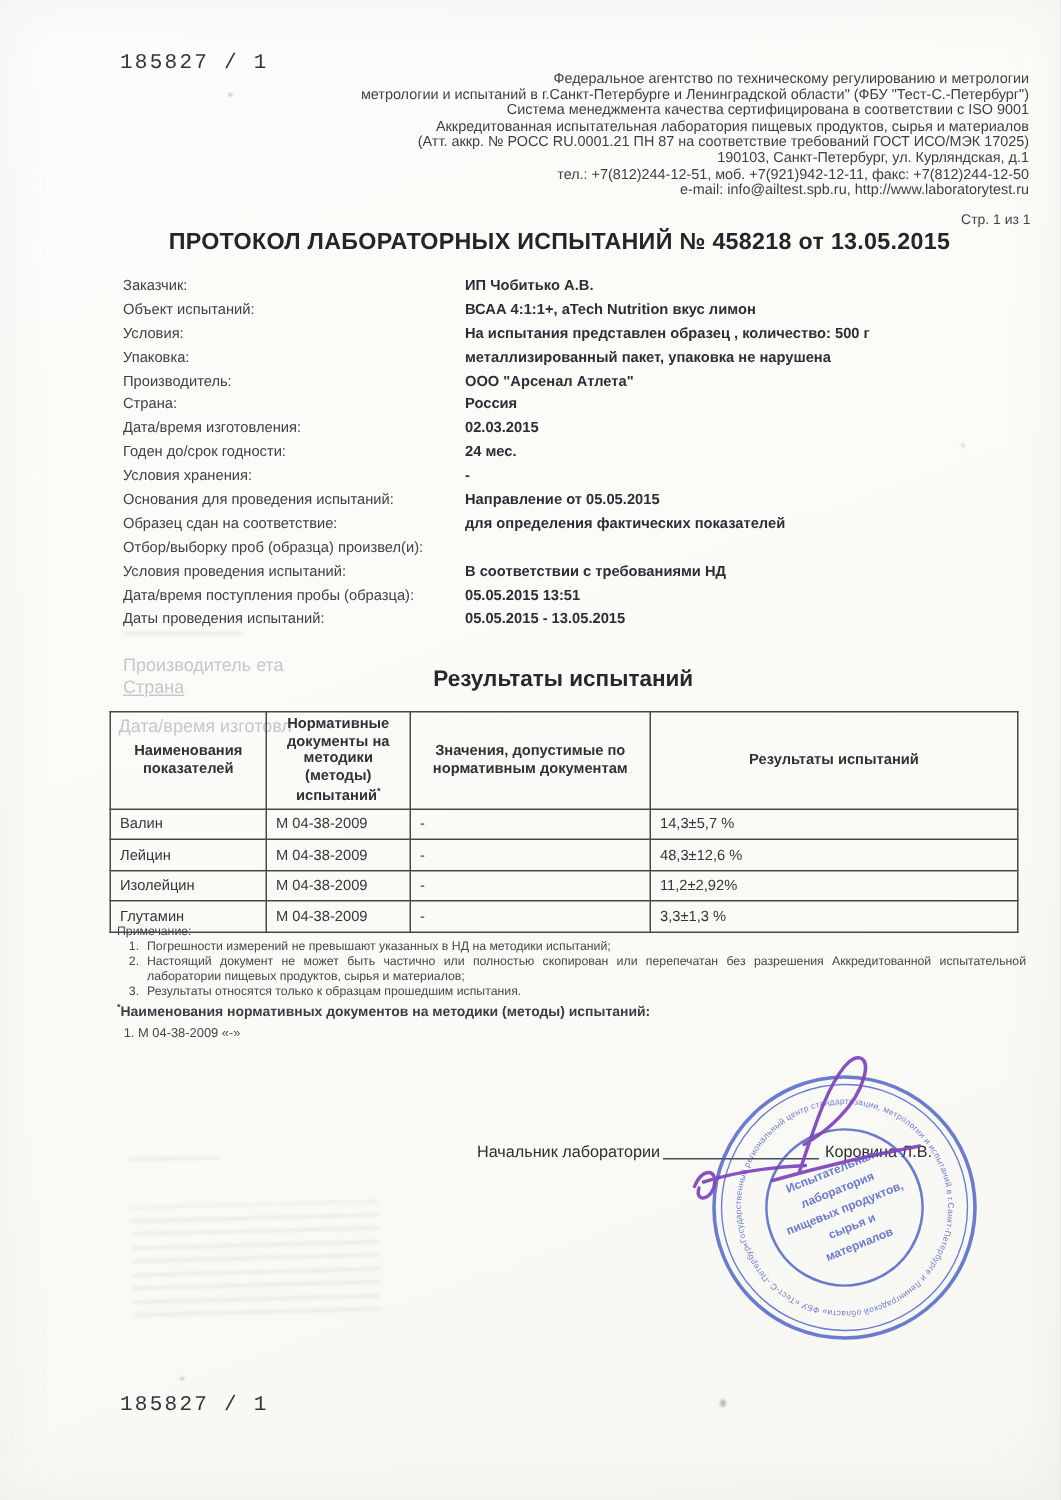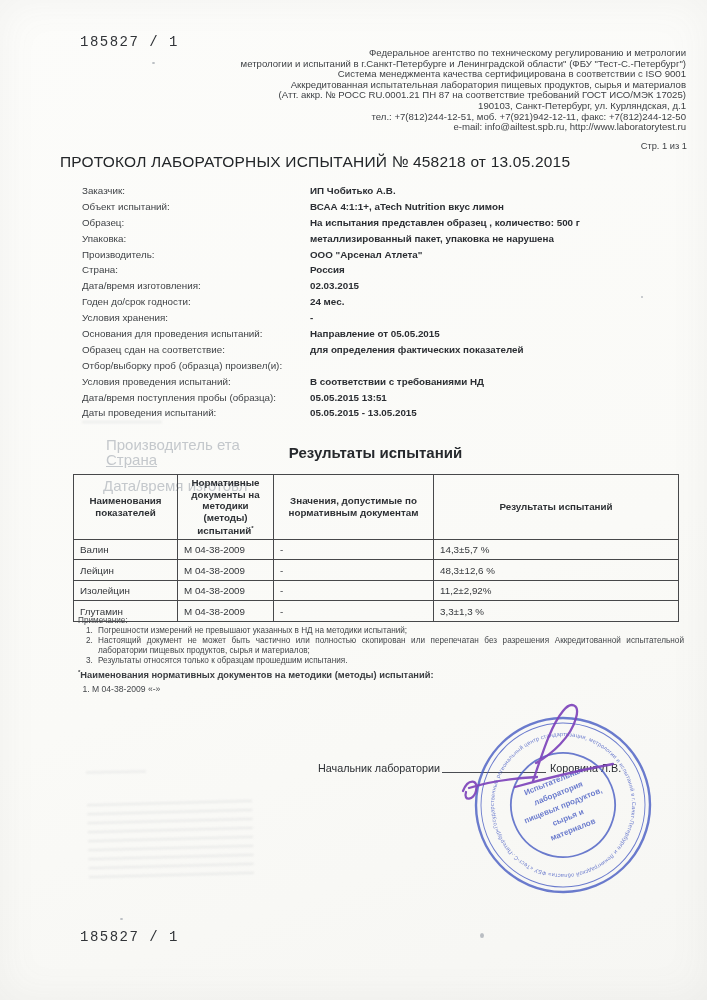--- a/index.html
+++ b/index.html
@@ -14,29 +14,29 @@
   }
   .mono { font-family:"Liberation Mono","DejaVu Sans Mono",monospace; }
   .docnum { position:absolute; left:80px; font-size:14px; letter-spacing:1.5px; color:#313438; }
   .docnum.top { top:34px; }
   .docnum.bottom { top:929px; }
 
   .header-block { position:absolute; left:60px; top:48px; width:626px; text-align:right;
     font-size:9.6px; line-height:10.6px; color:#3c3f43; }
   .header-block div { white-space:nowrap; }
   .page-indicator { position:absolute; right:20px; top:141px; font-size:9.3px; color:#3c3f43; }
-  .doc-title { position:absolute; left:60px; top:153px; width:626px; 
-    font-weight:normal; font-size:15.5px; letter-spacing:0.2px; color:#232629; }
+  .doc-title { position:absolute; left:60px; top:153px; width:626px; text-align:center;
+    font-weight:bold; font-size:15.5px; letter-spacing:0.2px; color:#232629; }
 
   .fields { position:absolute; left:82px; top:185px; width:600px; }
   .field-row { position:relative; height:15.9px; font-size:9.8px; }
   .field-label { color:#3f4246; }
   .field-value { position:absolute; left:228px; top:0; font-weight:bold; color:#2b2e33; white-space:nowrap; }
 
-  .ghost { position:absolute; color:#c4c8cc; font-size:15px; filter:blur(0.4px); white-space:nowrap;margin-left:24px; }
+  .ghost { position:absolute; color:#c4c8cc; font-size:12px; filter:blur(0.4px); white-space:nowrap; }
   .smudge { position:absolute; filter:blur(1.1px); opacity:0.55; pointer-events:none;
     background:repeating-linear-gradient(0deg, transparent 0 7px, rgba(148,153,158,0.28) 7px 9px); }
   .speck { position:absolute; background:#b9bdc2; border-radius:50%; filter:blur(0.6px); }
 
   .results-heading { position:absolute; left:73px; top:444px; width:605px; text-align:center;
     font-weight:bold; font-size:15px; color:#26292d; }
 
   table.results { position:absolute; left:73px; top:474px; border-collapse:collapse;
     table-layout:fixed; width:605px; font-size:9.8px; color:#34373b; }
   table.results th, table.results td { border:1.5px solid #47484a; }
@@ -79,21 +79,21 @@
     <div>e-mail: info@ailtest.spb.ru, http://www.laboratorytest.ru</div>
   </div>
 
   <div class="page-indicator">Стр. 1 из 1</div>
 
   <div class="doc-title">ПРОТОКОЛ ЛАБОРАТОРНЫХ ИСПЫТАНИЙ № 458218 от 13.05.2015</div>
 
   <div class="fields">
     <div class="field-row"><span class="field-label">Заказчик:</span><span class="field-value">ИП Чобитько А.В.</span></div>
     <div class="field-row"><span class="field-label">Объект испытаний:</span><span class="field-value">ВСАА 4:1:1+, aTech Nutrition вкус лимон</span></div>
-    <div class="field-row"><span class="field-label">Образец:</span><span class="field-value">На испытания представлен образец , количество: 500 г</span></div>
+    <div class="field-row"><span class="field-label">Условия:</span><span class="field-value">На испытания представлен образец , количество: 500 г</span></div>
     <div class="field-row"><span class="field-label">Упаковка:</span><span class="field-value">металлизированный пакет, упаковка не нарушена</span></div>
     <div class="field-row"><span class="field-label">Производитель:</span><span class="field-value">ООО "Арсенал Атлета"</span></div>
     <div class="field-row"><span class="field-label">Страна:</span><span class="field-value">Россия</span></div>
     <div class="field-row"><span class="field-label">Дата/время изготовления:</span><span class="field-value">02.03.2015</span></div>
     <div class="field-row"><span class="field-label">Годен до/срок годности:</span><span class="field-value">24 мес.</span></div>
     <div class="field-row"><span class="field-label">Условия хранения:</span><span class="field-value">-</span></div>
     <div class="field-row"><span class="field-label">Основания для проведения испытаний:</span><span class="field-value">Направление от 05.05.2015</span></div>
     <div class="field-row"><span class="field-label">Образец сдан на соответствие:</span><span class="field-value">для определения фактических показателей</span></div>
     <div class="field-row"><span class="field-label">Отбор/выборку проб (образца) произвел(и):</span><span class="field-value"></span></div>
     <div class="field-row"><span class="field-label">Условия проведения испытаний:</span><span class="field-value">В соответствии с требованиями НД</span></div>

